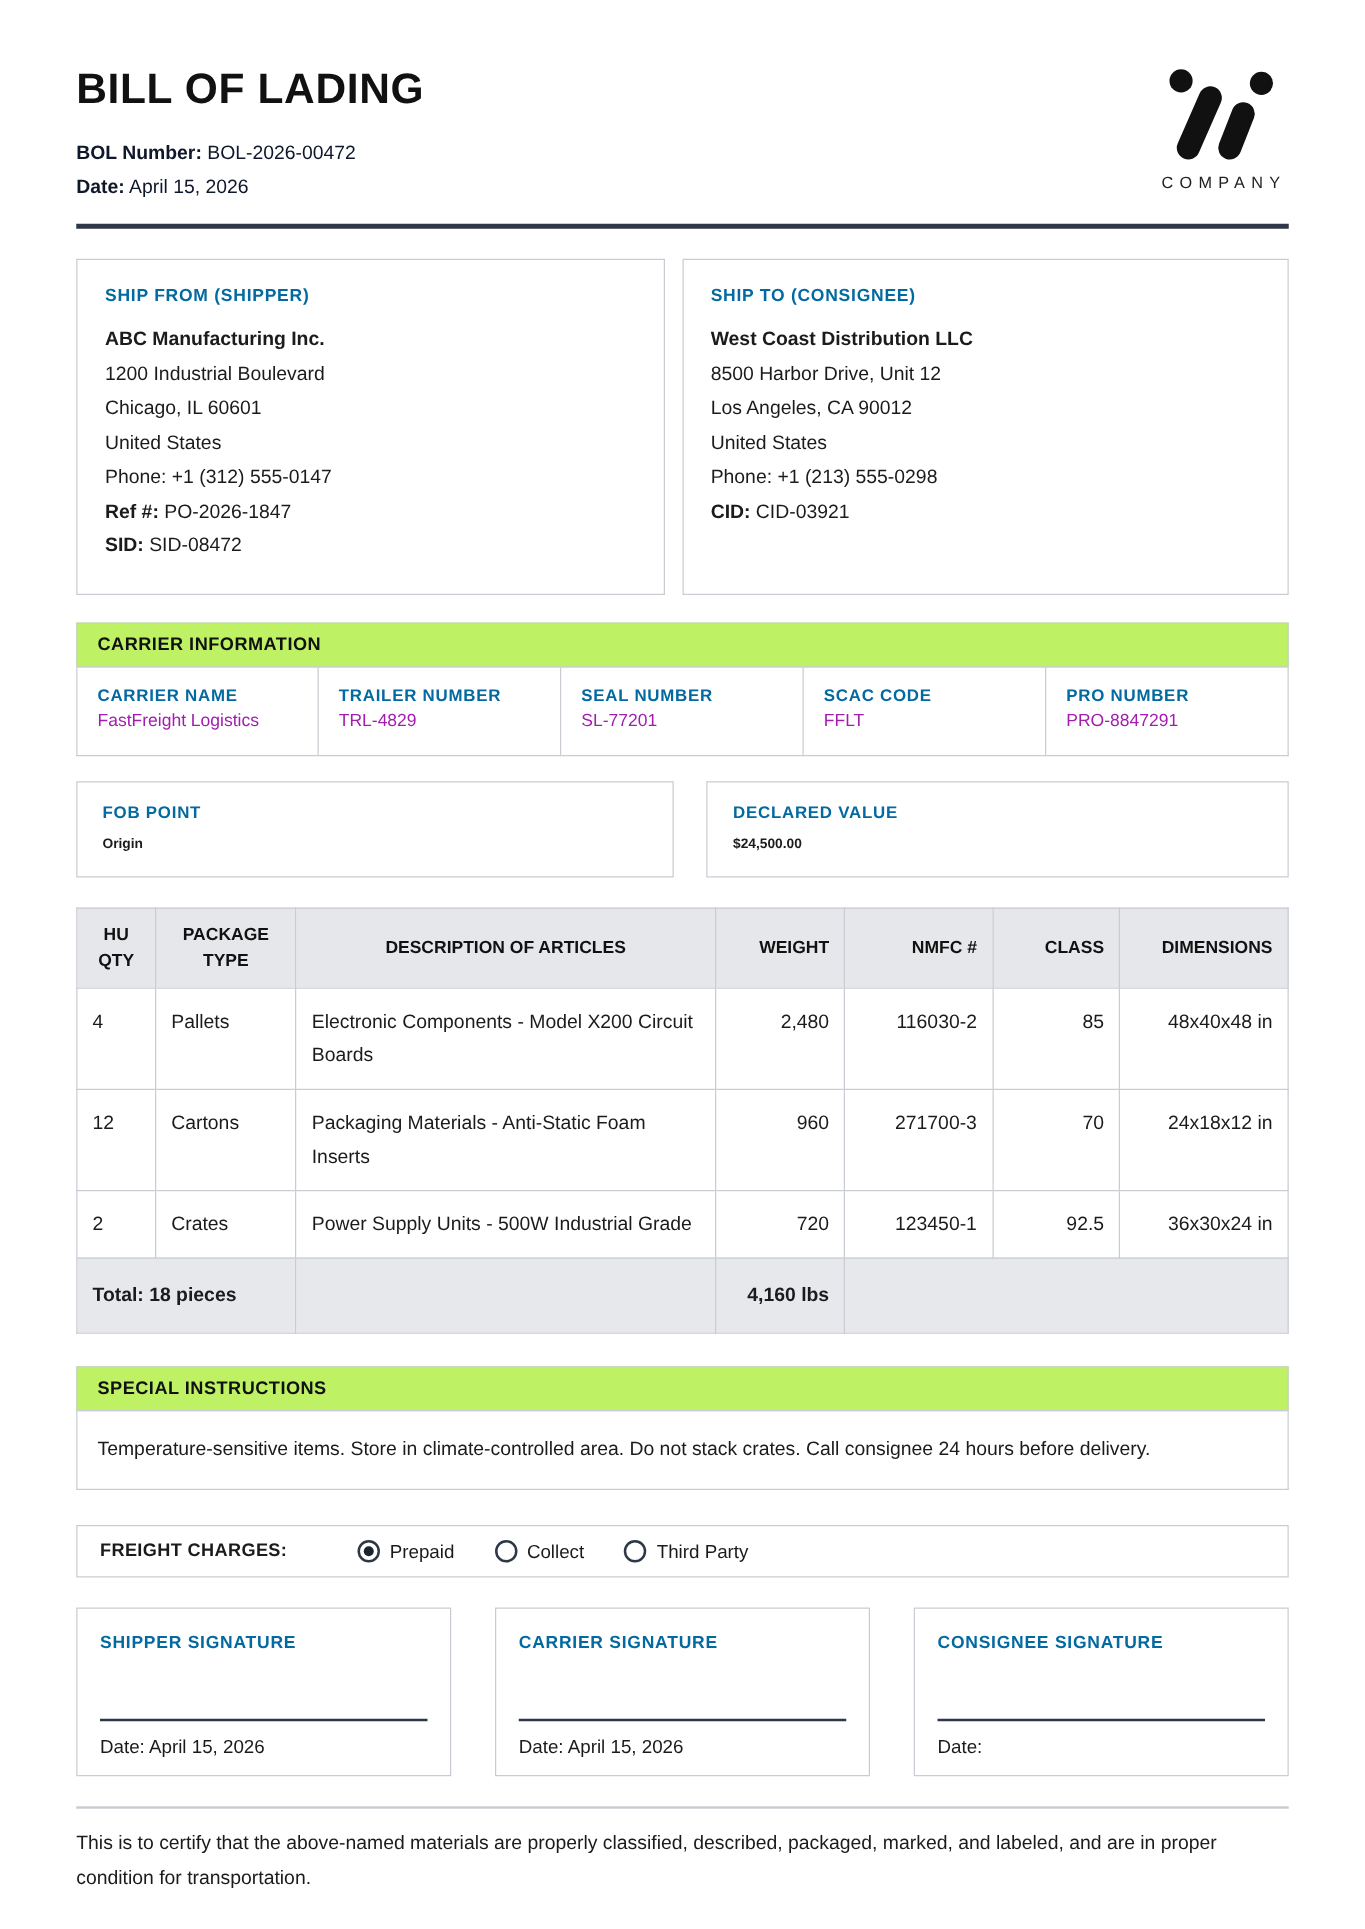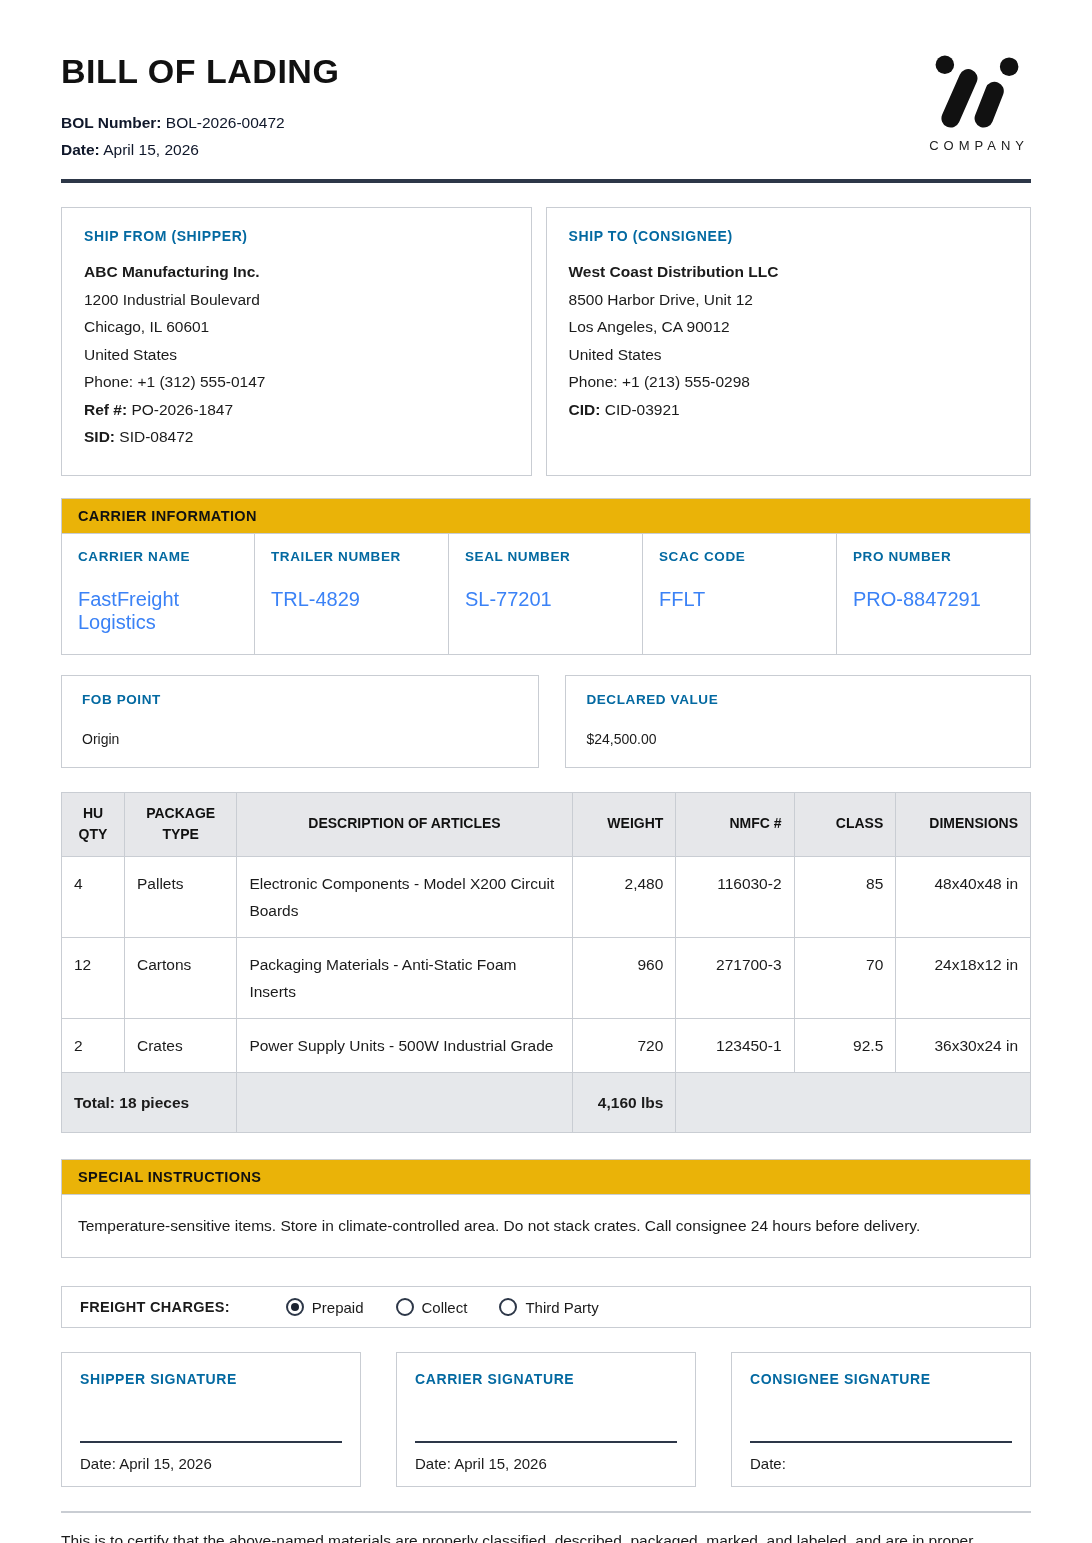--- a/index.html
+++ b/index.html
@@ -35,21 +35,21 @@
 
   
   .box { border: 1px solid #c9cdd3; background: #fff; }
   .section-label {
     color: #0369a1;
     font-weight: bold;
     font-size: 14px;
     letter-spacing: 0.6px;
   }
   .bar {
-    background: #eab308;
+    background: #bef264;
     border: 1px solid #c9cdd3;
     font-weight: bold;
     font-size: 14.5px;
     letter-spacing: 0.4px;
     color: #111;
     padding: 9px 16px;
   }
 
   
   .two-col { display: flex; margin-top: 24px; }
@@ -64,28 +64,28 @@
   .carrier-section { margin-top: 22px; }
   .carrier-grid { display: flex; }
   .carrier-cell {
     flex: 1 1 20%;
     border: 1px solid #c9cdd3;
     border-top: none;
     padding: 15px 16px 20px 16px;
   }
   .carrier-cell + .carrier-cell { border-left: none; }
   .carrier-cell .cell-label { font-size: 13.5px; }
-  .carrier-cell .cell-value { font-size: 20px; margin-top: 24px; color: #3b82f6; }
+  .carrier-cell .cell-value { font-size: 14px; margin-top: 4px; color: #a21caf; }
 
   
   .fob-row { margin-top: 20px; display: flex; }
   .fob-box { width: 485px; padding: 16px 20px 20px 20px; }
   .fob-box + .fob-box { margin-left: 26px; width: 472px; }
   .fob-box .cell-label { font-size: 13.5px; }
-  .fob-box .cell-value { font-size: 14px; margin-top: 24px; }
+  .fob-box .cell-value { font-size: 11px; margin-top: 12px; font-weight: bold; }
 
   
   table.items { border-collapse: collapse; width: 100%; margin-top: 24px; }
   table.items th, table.items td { border: 1px solid #c9cdd3; }
   table.items th {
     background: #e6e7ea;
     font-size: 14px;
     font-weight: bold;
     color: #111;
     padding: 10px 12px;

